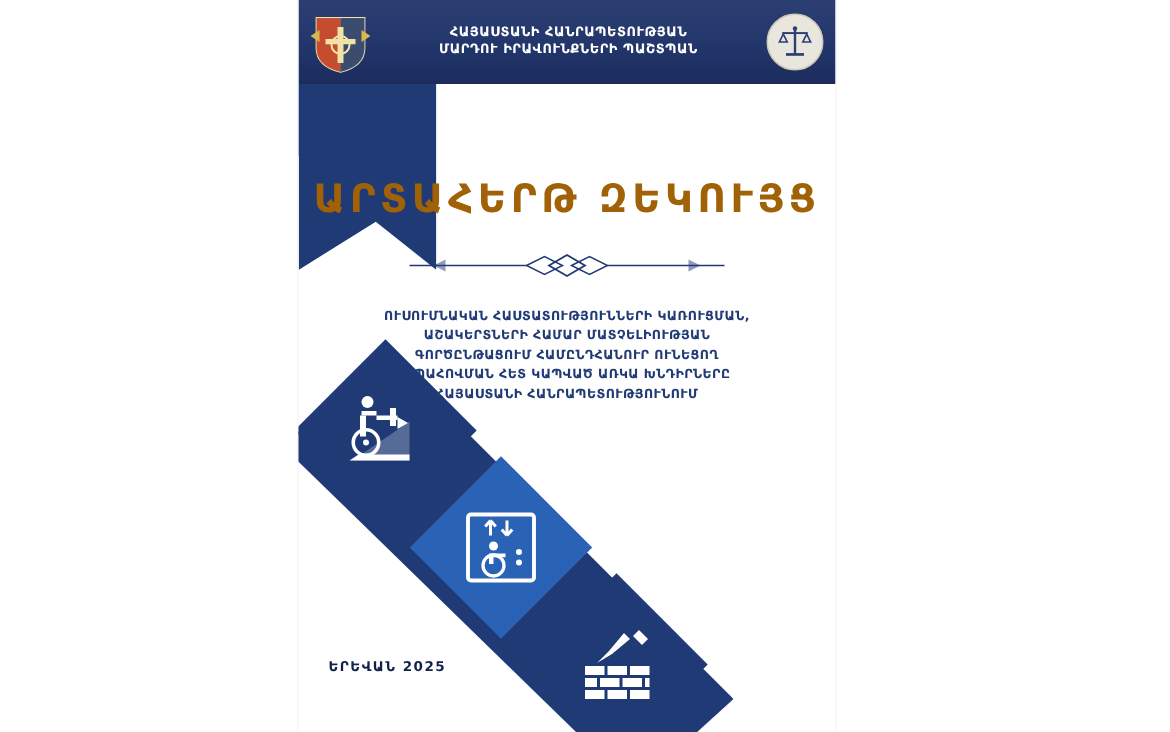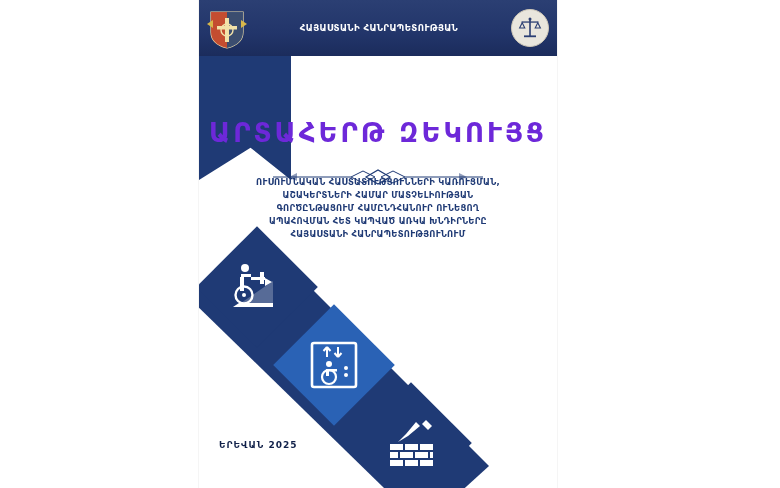--- a/index.html
+++ b/index.html
@@ -104,21 +104,21 @@
     background: #2e5ea8;
   }
 
   
   .title {
     position: absolute;
     left: 0;
     top: 118px;
     width: 358px;
     text-align: center;
-    color: #6d28d9;
+    color: #a16207;
     font-size: 26px;
     font-weight: bold;
     letter-spacing: 3px;
   }
 
   
   .ornament {
     position: absolute;
     left: 50%;
     transform: translateX(-50%);
@@ -128,21 +128,21 @@
     display: flex;
     align-items: center;
     justify-content: center;
   }
 
   
   .subtitle {
     position: absolute;
     left: 50%;
     transform: translateX(-50%);
-    top: 176px;
+    top: 204px;
     width: 290px;
     text-align: center;
     color: #1f3a75;
     font-size: 8.4px;
     font-weight: bold;
     line-height: 1.55;
     letter-spacing: 0.3px;
   }
   .subtitle div { white-space: nowrap; }
 
@@ -244,20 +244,21 @@
             <path d="M20 6 L36 6 L36 26 Q36 38 20 42 Z" fill="#1f3a75" opacity="0.85"></path>
             <rect x="18" y="12" width="4" height="24" fill="#f2e2a8"></rect>
             <rect x="10" y="20" width="20" height="3.5" fill="#f2e2a8"></rect>
             <circle cx="20" cy="24" r="6" fill="none" stroke="#f2e2a8" stroke-width="1.4"></circle>
             <path d="M0 18 L6 14 L6 22 Z" fill="#d9b84a"></path>
             <path d="M40 18 L34 14 L34 22 Z" fill="#d9b84a"></path>
           </svg>
         </span>
         <span class="header-text">
           <span class="header-line">ՀԱՅԱՍՏԱՆԻ ՀԱՆՐԱՊԵՏՈՒԹՅԱՆ</span>
+          <span class="header-line">ՄԱՐԴՈՒ ԻՐԱՎՈՒՆՔՆԵՐԻ ՊԱՇՏՊԱՆ</span>
         </span>
         <span class="seal">
           <svg width="26" height="26" viewBox="0 0 26 26">
             <rect x="12.2" y="4" width="1.6" height="17" fill="#2b3f73"></rect>
             <rect x="7" y="20.4" width="12" height="1.8" fill="#2b3f73"></rect>
             <rect x="4.5" y="6.4" width="17" height="1.3" fill="#2b3f73"></rect>
             <path d="M5.2 7.7 L2.6 13 L7.8 13 Z" fill="none" stroke="#2b3f73" stroke-width="1.1"></path>
             <path d="M20.8 7.7 L18.2 13 L23.4 13 Z" fill="none" stroke="#2b3f73" stroke-width="1.1"></path>
             <circle cx="13" cy="4" r="1.5" fill="#2b3f73"></circle>
           </svg>

